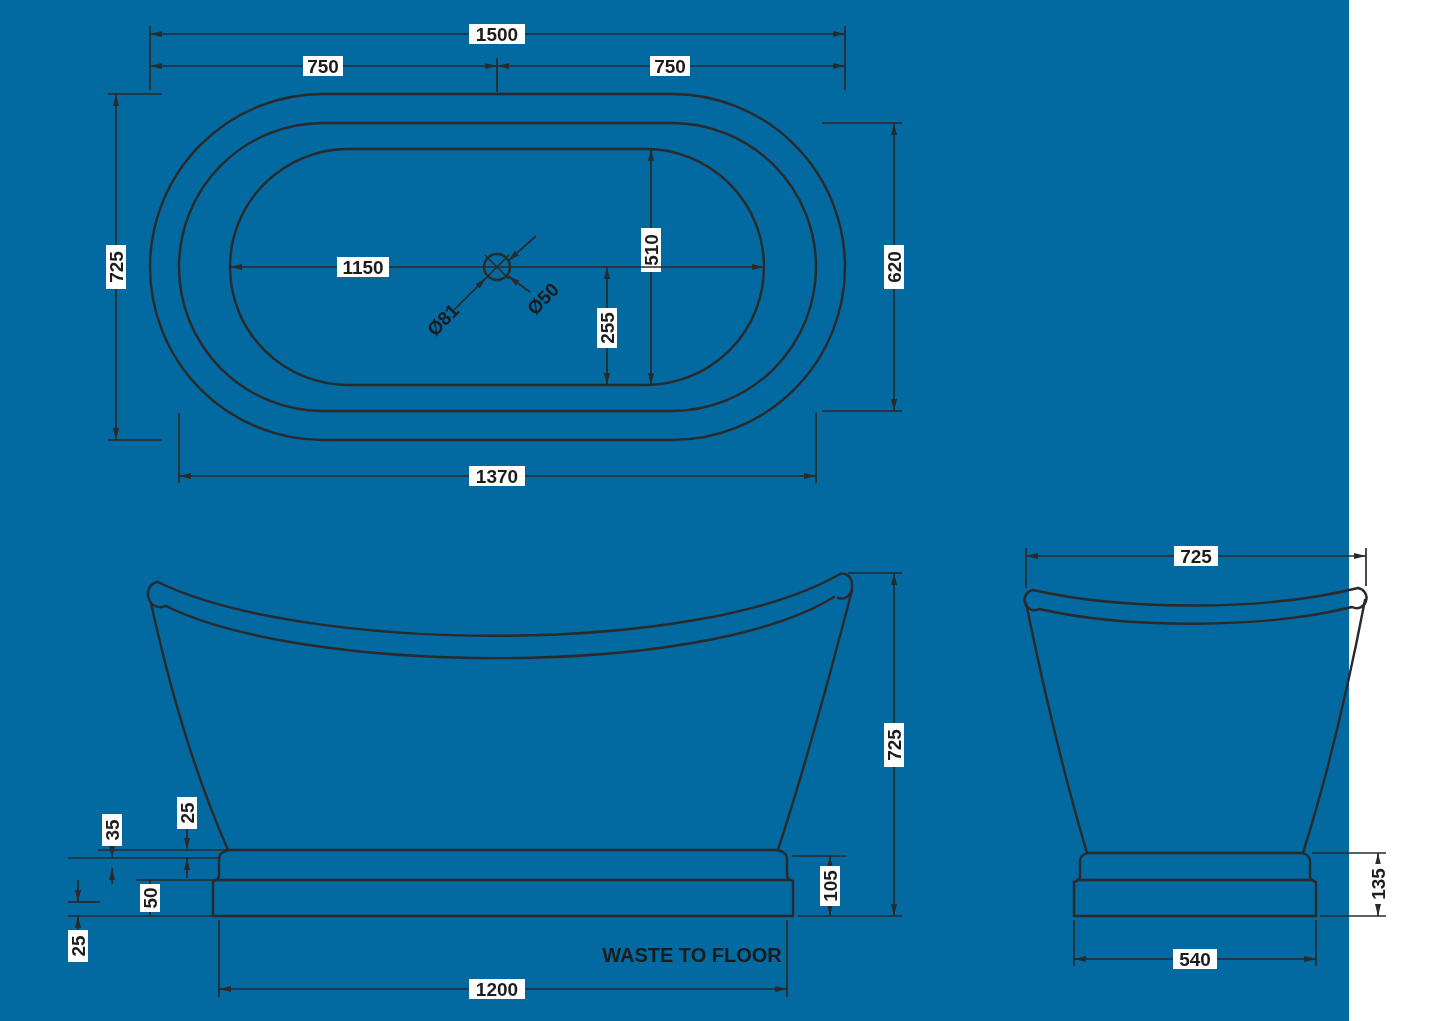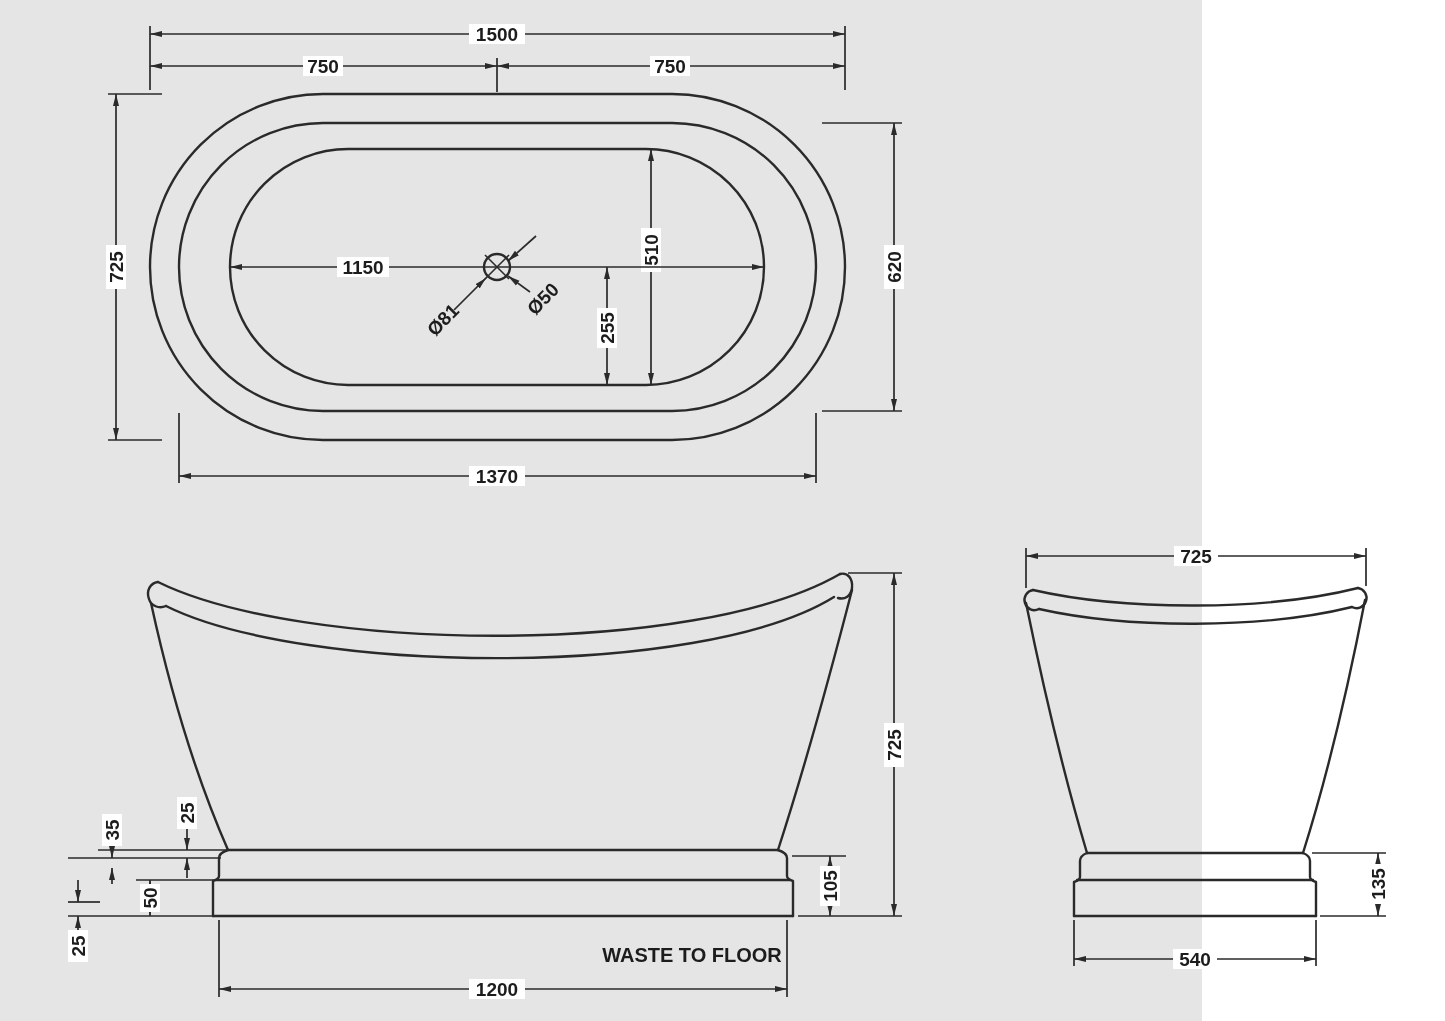--- a/index.html
+++ b/index.html
@@ -1,16 +1,16 @@
 <!DOCTYPE html>
 <html><head>
 <meta charset="utf-8">
 <style>
   html,body{margin:0;padding:0;background:#ffffff;}
-  .stage{width:1202px;height:1021px;position:relative;background:#e5e5e5;}
+  .stage{width:1349px;height:1021px;position:relative;background:#0369a1;}
   .ol{fill:none;stroke:#2a2a2a;stroke-width:2.4;stroke-linecap:round;stroke-linejoin:round;}
   .dim{fill:none;stroke:#2a2a2a;stroke-width:1.7;}
   .ext{fill:none;stroke:#2a2a2a;stroke-width:1.7;}
   .thin{fill:none;stroke:#2a2a2a;stroke-width:1.6;}
   .bg{fill:#ffffff;}
   .lbl{font-family:"Liberation Sans", sans-serif;font-size:19px;font-weight:bold;fill:#1c1c1c;}
   .note{font-family:"Liberation Sans", sans-serif;font-size:20px;font-weight:bold;fill:#1c1c1c;}
 </style>
 </head>
 <body>

